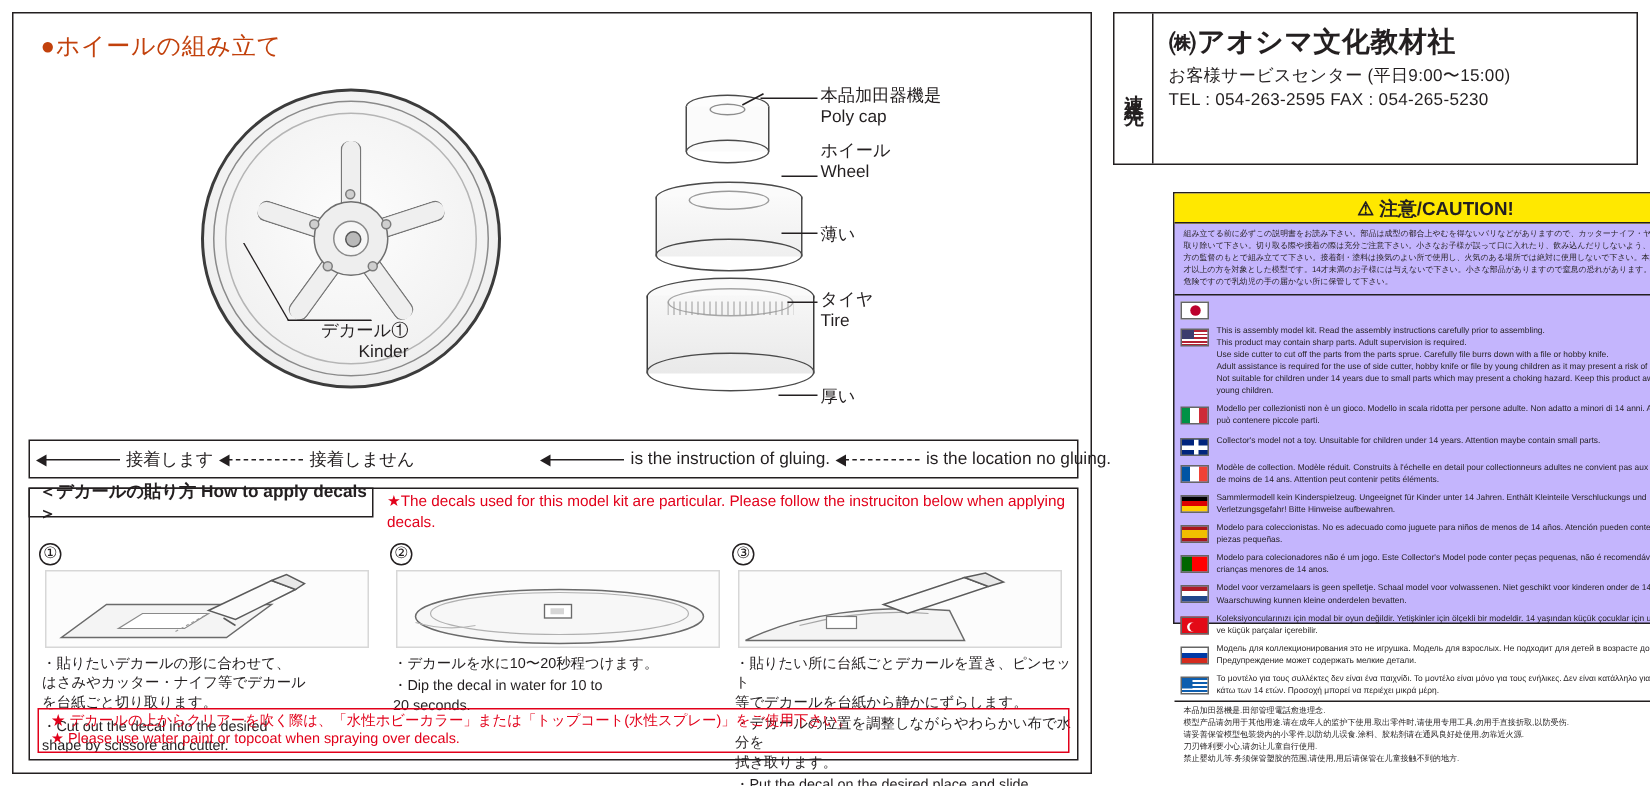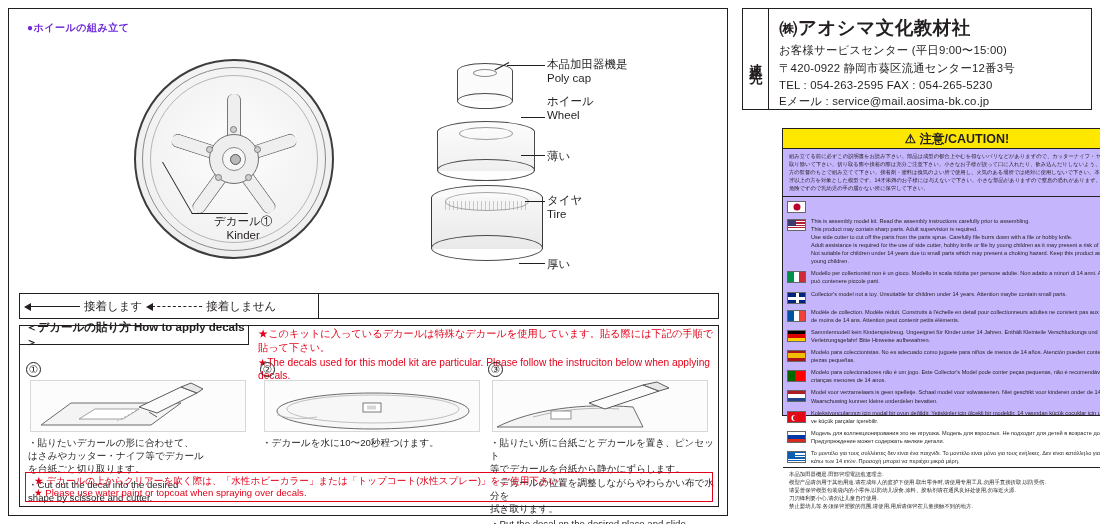--- a/index.html
+++ b/index.html
@@ -20,23 +20,23 @@
     position: absolute;
     left: 8px; top: 8px;
     width: 720px; height: 508px;
     border: 1px solid #231f20;
     background: #ffffff;
   }
 
   .sec-title {
     position: absolute;
     left: 18px; top: 12px;
-    font-size: 10px;
-    font-weight: bold;
-    color: #6d28d9;
+    font-size: 16px;
+    font-weight: normal;
+    color: #c2410c;
     letter-spacing: 0.5px;
   }
 
   
   #wheel-art {
     position: absolute;
     left: 105px; top: 45px;
     width: 240px; height: 230px;
   }
   .wheel-outer {
@@ -104,21 +104,21 @@
     border-left: 1px solid #231f20;
     border-bottom: 1px solid #231f20;
     transform: skewX(30deg);
   }
   #decal-label {
     position: absolute;
     left: 205px; top: 205px;
     font-size: 11.5px;
     color: #231f20;
     line-height: 1.25;
-    text-align: center;
+    text-align: right;
   }
 
   
   #parts-art {
     position: absolute;
     left: 420px; top: 40px;
     width: 130px; height: 240px;
   }
   .ell {
     position: absolute;
@@ -510,26 +510,31 @@
 
 
     <div id="legend">
       <div class="legend-cell">
         <span class="arrow-solid"></span>
         <span>接着します</span>
         <span class="arrow-dash"></span>
         <span>接着しません</span>
       </div>
       <div class="legend-sep"></div>
+      <div class="legend-cell">
+        <span class="arrow-solid"></span>
+        <span>is the instruction of gluing.</span>
+        <span class="arrow-dash"></span>
+        <span>is the location no gluing.</span>
+      </div>
     </div>
 
     <div id="decal-section">
       <div id="decal-head">＜デカールの貼り方 How to apply decals＞</div>
       <div id="decal-notes">
-        <div class="red-note" style="position:static;">★このキットに入っているデカールは特殊なデカールを使用しています。貼る際には下記の手順で貼って下さい。</div>
         <div class="red-note" style="position:static;margin-top:1px;">★The decals used for this model kit are particular. Please follow the instruciton below when applying decals.</div>
       </div>
 
       <div class="step" style="left:6px;">
         <div class="step-num">①</div>
         <div class="step-art">
           <svg width="216" height="52" viewBox="0 0 216 52">
             <polygon points="10,44 120,44 150,22 40,22" fill="#f4f4f4" stroke="#6a6a6a" stroke-width="1"></polygon>
             <polygon points="48,38 92,38 108,28 64,28" fill="#ffffff" stroke="#8a8a8a" stroke-width="0.8"></polygon>
             <path d="M108 26 L150 6 L166 12 L126 32 Z" fill="#fbfbfb" stroke="#5a5a5a" stroke-width="1"></path>
@@ -553,20 +558,22 @@
           <svg width="216" height="52" viewBox="0 0 216 52">
             <ellipse cx="108" cy="30" rx="96" ry="18" fill="#f7f7f7" stroke="#6a6a6a" stroke-width="1"></ellipse>
             <ellipse cx="108" cy="28" rx="86" ry="14" fill="none" stroke="#b0b0b0" stroke-width="0.8"></ellipse>
             <rect x="98" y="22" width="18" height="9" fill="#ffffff" stroke="#6a6a6a" stroke-width="0.9"></rect>
             <rect x="102" y="24.5" width="9" height="4" fill="#d6d6d6"></rect>
             <path d="M12 34 q20 6 40 2" stroke="#b5b5b5" stroke-width="0.8" fill="none"></path>
           </svg>
         </div>
         <div class="step-text">
           <span style="white-space:pre-line">・デカールを水に10〜20秒程つけます。</span>
+          <span class="en" style="white-space:pre-line">・Dip the decal in water for 10 to
+  20 seconds.</span>
         </div>
       </div>
 
       <div class="step" style="left:468px;">
         <div class="step-num">③</div>
         <div class="step-art">
           <svg width="216" height="52" viewBox="0 0 216 52">
             <path d="M4 46 C40 28 90 22 140 26 L150 46 Z" fill="#f4f4f4" stroke="#6a6a6a" stroke-width="1"></path>
             <path d="M40 36 C70 28 100 26 126 28" stroke="#a5a5a5" stroke-width="0.8" fill="none"></path>
             <path d="M96 22 L150 4 L166 10 L112 28 Z" fill="#fbfbfb" stroke="#5a5a5a" stroke-width="1"></path>
@@ -593,23 +600,21 @@
     </div>
   </div>
 
   <div id="right-panel">
 
     <div id="contact-box">
       <div id="contact-tab">連絡先</div>
       <div id="contact-body">
         <div id="company">㈱アオシマ文化教材社</div>
         <div class="contact-line">お客様サービスセンター (平日9:00〜15:00)</div>
-        <div class="contact-line">〒420-0922 静岡市葵区流通センター12番3号</div>
         <div class="contact-line">TEL : 054-263-2595   FAX : 054-265-5230</div>
-        <div class="contact-line">Eメール : service@mail.aosima-bk.co.jp</div>
       </div>
     </div>
 
     <div id="caution-box">
       <div id="caution-head">⚠ 注意/CAUTION!</div>
       <div id="caution-jp">組み立てる前に必ずこの説明書をお読み下さい。部品は成型の都合上やむを得ないバリなどがありますので、カッターナイフ・ヤスリ等で取り除いて下さい。切り取る際や接着の際は充分ご注意下さい。小さなお子様が誤って口に入れたり、飲み込んだりしないよう、保護者の方の監督のもとで組み立てて下さい。接着剤・塗料は換気のよい所で使用し、火気のある場所では絶対に使用しないで下さい。本製品は14才以上の方を対象とした模型です。14才未満のお子様には与えないで下さい。小さな部品がありますので窒息の恐れがあります。包装袋は危険ですので乳幼児の手の届かない所に保管して下さい。</div>
 
       <div class="lang-row">
         <div class="flag f-jp"></div>
         <div class="lang-text" style="white-space:pre-line"></div>

